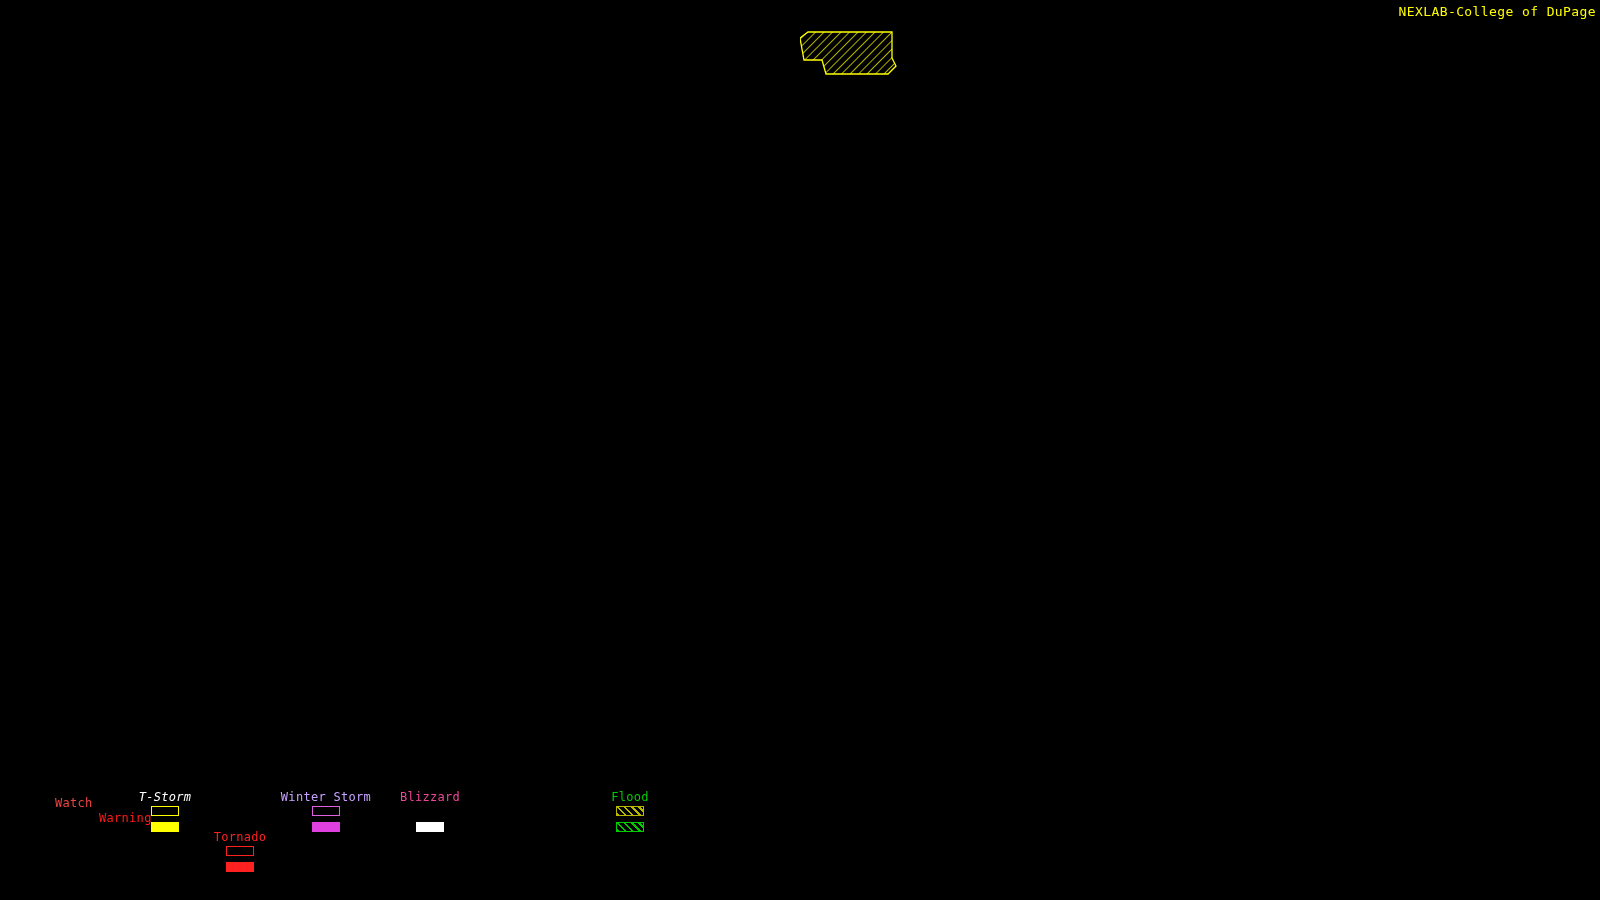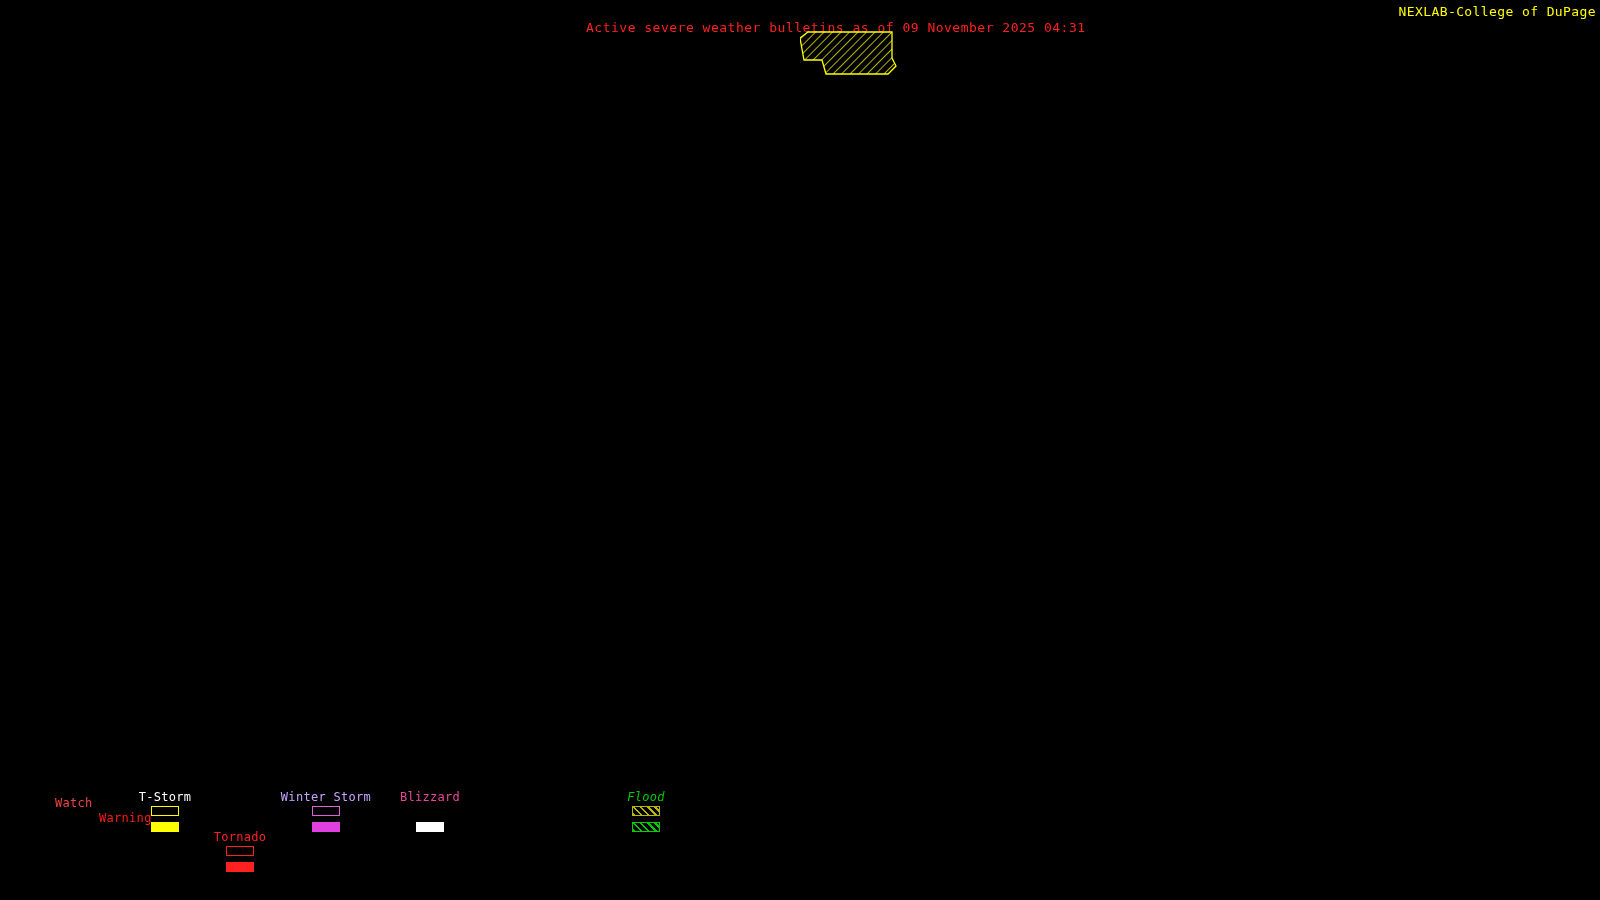--- a/index.html
+++ b/index.html
@@ -90,42 +90,41 @@
     box-sizing: border-box;
   }
   .swatch.empty { background: transparent; }
   .sw-slot { height: 14px; }
 </style>
 </head>
 <body>
 
 <div id="stage">
 
-  <div class="title-text">Active severe weather bulletins as of 09 November 2025 04:31</div>
 
   <div class="brand-text">NEXLAB-College of DuPage</div>
 
   <div class="poly-wrap">
     <svg width="110" height="50" viewBox="0 0 110 50" xmlns="http://www.w3.org/2000/svg">
       <defs>
         <pattern id="hatchYellow" width="6" height="6" patternUnits="userSpaceOnUse" patternTransform="rotate(45)">
           <line x1="0" y1="0" x2="0" y2="6" stroke="#ffff00" stroke-width="1.4"></line>
         </pattern>
       </defs>
       <polygon points="0,8 8,2 92,2 92,28 96,36 88,44 26,44 22,30 4,30" fill="url(#hatchYellow)" stroke="#ffff00" stroke-width="1.3"></polygon>
     </svg>
   </div>
 
   <div id="legend">
 
     <div class="legend-rowlabel watch">Watch</div>
     <div class="legend-rowlabel warning">Warning</div>
 
     <div class="legend-col" style="left:75px; width:80px;">
-      <div class="cap" style="color:#ffffff;">T-Storm</div>
+      <div class="cap" style="color:#ffffff;font-style:italic;">T-Storm</div>
       <div class="sw-slot">
           <div class="swatch" style="border:1.5px solid #ffff00;"></div>
         </div>
       <div class="sw-slot">
           <div class="swatch" style="background:#ffff00;"></div>
         </div>
     </div>
 
     <div class="legend-col" style="left:150px; width:80px;margin-top:40px;">
       <div class="cap" style="color:#ff2020;">Tornado</div>
@@ -151,21 +150,21 @@
       <div class="cap" style="color:#ec4899;">Blizzard</div>
       <div class="sw-slot">
           <div class="swatch empty"></div>
         </div>
       <div class="sw-slot">
           <div class="swatch" style="background:#ffffff;"></div>
         </div>
     </div>
 
 
-    <div class="legend-col" style="left:556px; width:80px;font-style:italic;">
+    <div class="legend-col" style="left:540px; width:80px;">
       <div class="cap" style="color:#00cc00;">Flood</div>
       <div class="sw-slot">
         <div class="swatch" style="border:1px solid #b8b800; background:repeating-linear-gradient(45deg,#b8b800 0 2px,transparent 2px 5px);"></div>
       </div>
       <div class="sw-slot">
         <div class="swatch" style="border:1px solid #00cc00; background:repeating-linear-gradient(45deg,#00cc00 0 2px,transparent 2px 5px);"></div>
       </div>
     </div>
 
   </div>

